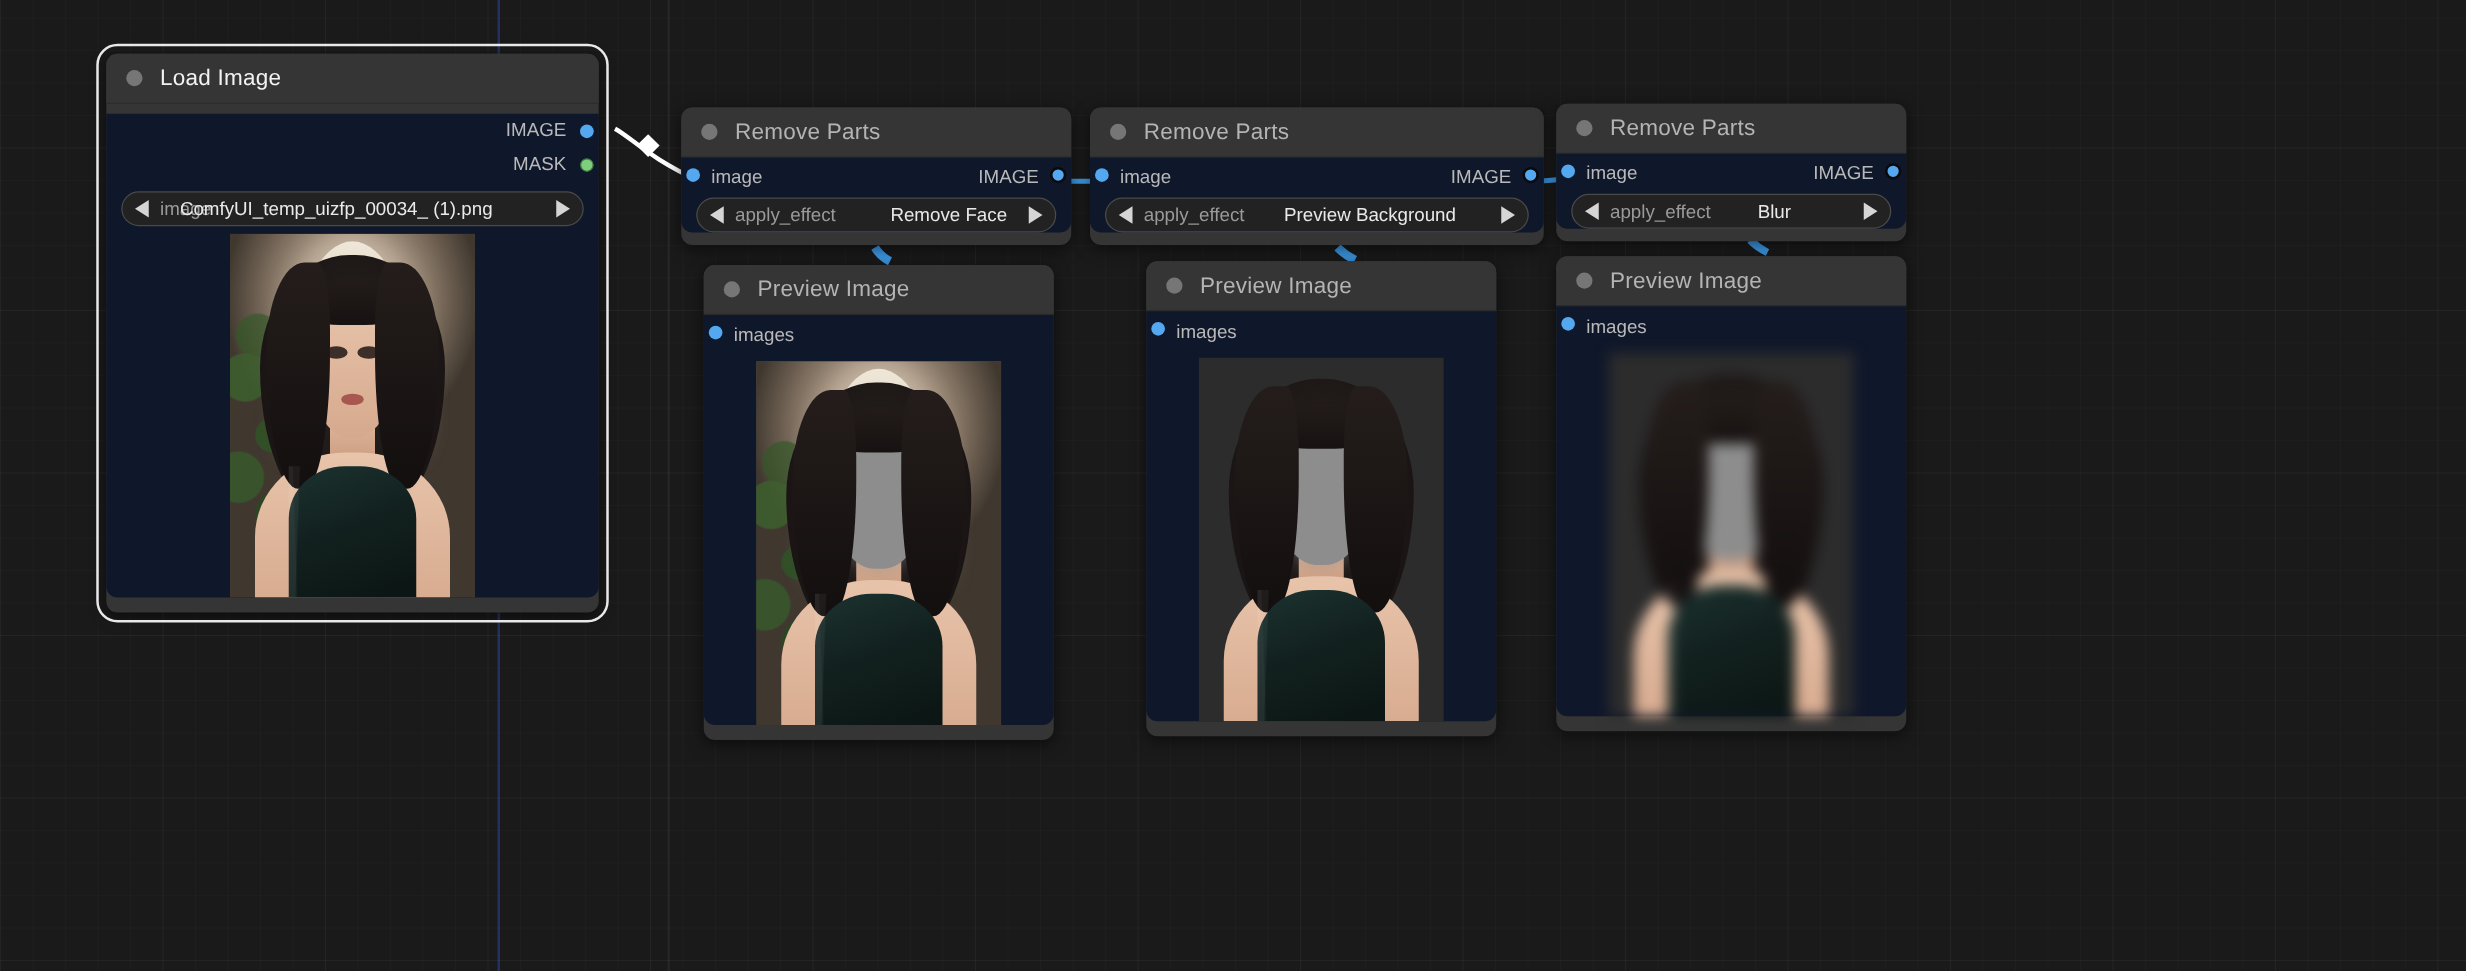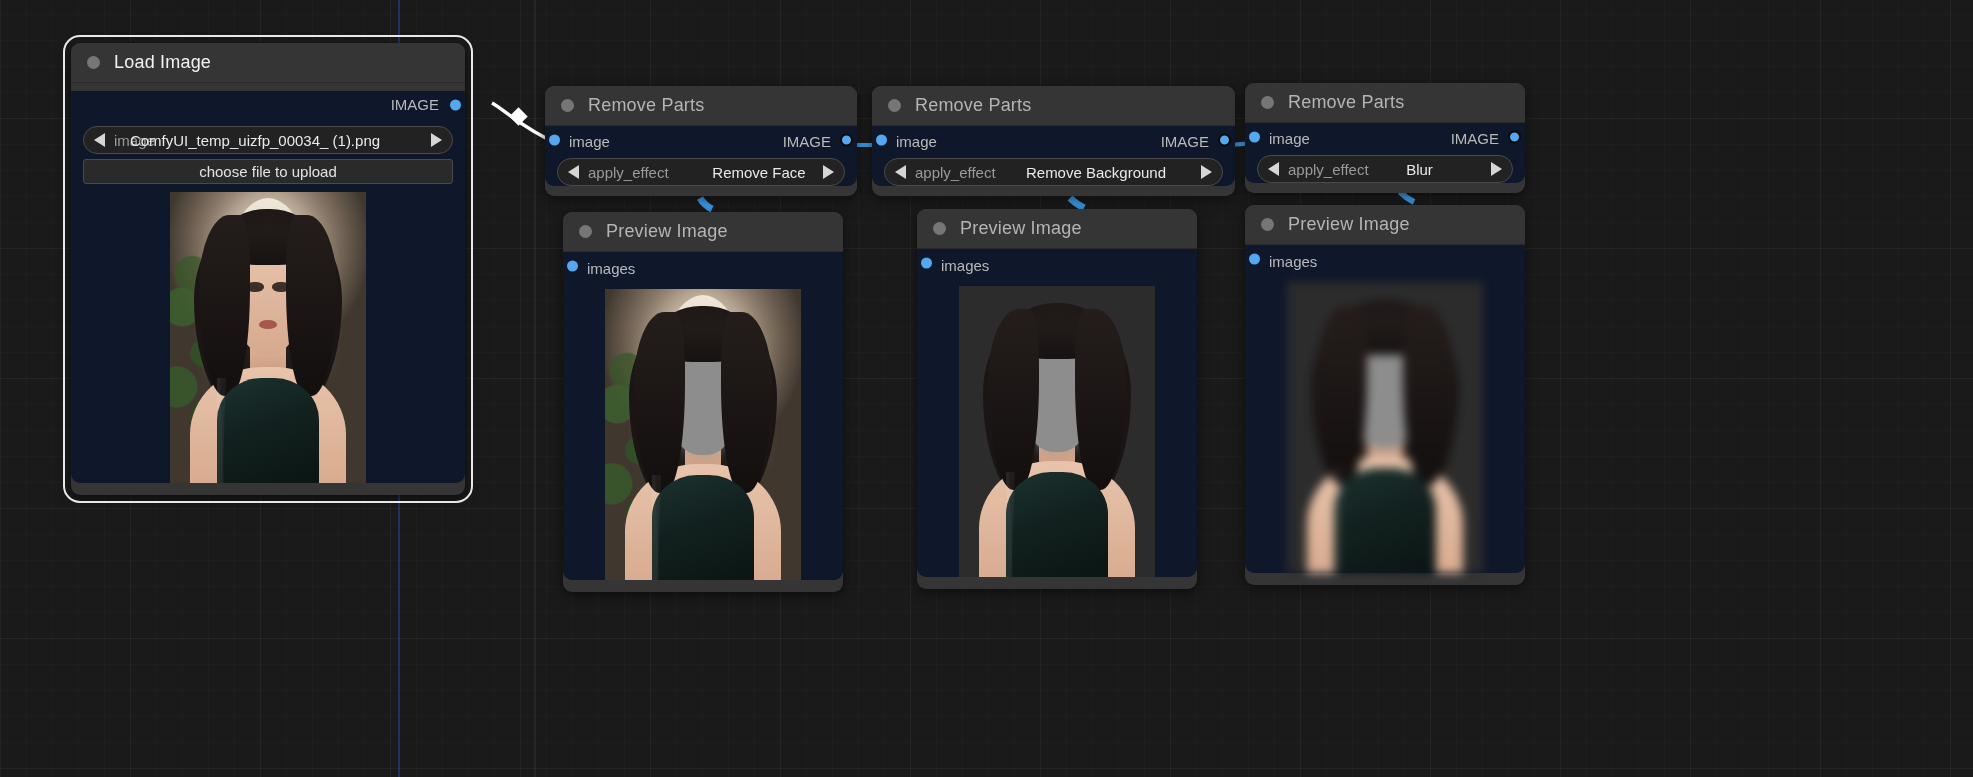--- a/index.html
+++ b/index.html
@@ -245,41 +245,44 @@
 
     <path d="M1226,145 C1236,145 1243,144 1253,143" stroke="#3d9ae8" stroke-width="4" fill="none"></path>
 
     <path d="M700,198 C703,203 706,206 712,209" stroke="#3d9ae8" stroke-width="7" fill="none"></path>
 
     <path d="M1070,198 C1074,202 1078,205 1084,208" stroke="#3d9ae8" stroke-width="7" fill="none"></path>
 
     <path d="M1400,192 C1404,196 1408,199 1414,202" stroke="#3d9ae8" stroke-width="6" fill="none"></path>
   </svg>
 
-  <div class="node selected" style="left:71px; top:43px; width:394px;">
+  <div class="node selected" style="left:85px; top:43px; width:394px;">
     <div class="node-header">
       <span class="collapse-dot"></span>
       <span class="node-title bright">Load Image</span>
     </div>
     <div class="node-body">
 
       <div class="slot-row slot-out" style="margin-top:8px;">
         <span class="slot-label">IMAGE</span>
         <span class="dot out image"></span>
       </div>
 
+      <div class="slot-row slot-out">
+        <span class="slot-label">MASK</span>
+        <span class="dot out mask"></span>
+      </div>
 
       <div class="widget" style="margin-top:8px;">
         <span class="arrow left"></span>
         <span class="w-name">image</span>
         <span class="w-value offsetleft">ComfyUI_temp_uizfp_00034_ (1).png</span>
         <span class="arrow right"></span>
       </div>
 
-      <div class="btn-widget">choose file to upload</div>
 
       <div class="img-wrap">
         <div class="photo" style="width:196px; height:291px;">
           <div class="bg-arch"></div>
           <div class="hair-back"></div>
           <div class="neck"></div>
           <div class="shoulders"></div>
           <div class="face-real"></div>
           <div class="eye l"></div>
           <div class="eye r"></div>
@@ -324,21 +327,21 @@
       <div class="slot-row" style="padding-top:4px;">
         <span class="dot in image"></span>
         <span class="slot-label slot-in">image</span>
         <span style="flex:1"></span>
         <span class="slot-label" style="padding-right:26px;">IMAGE</span>
         <span class="dot out image ring"></span>
       </div>
       <div class="widget" style="margin-bottom:10px;">
         <span class="arrow left"></span>
         <span class="w-name">apply_effect</span>
-        <span class="w-value" style="margin-left:85px;">Remove Background</span>
+        <span class="w-value" style="margin-left:85px;">Preview Background</span>
         <span class="arrow right"></span>
       </div>
     </div>
   </div>
 
   <div class="node" style="left:1245px; top:83px; width:280px;">
     <div class="node-header">
       <span class="collapse-dot"></span>
       <span class="node-title">Remove Parts</span>
     </div>

